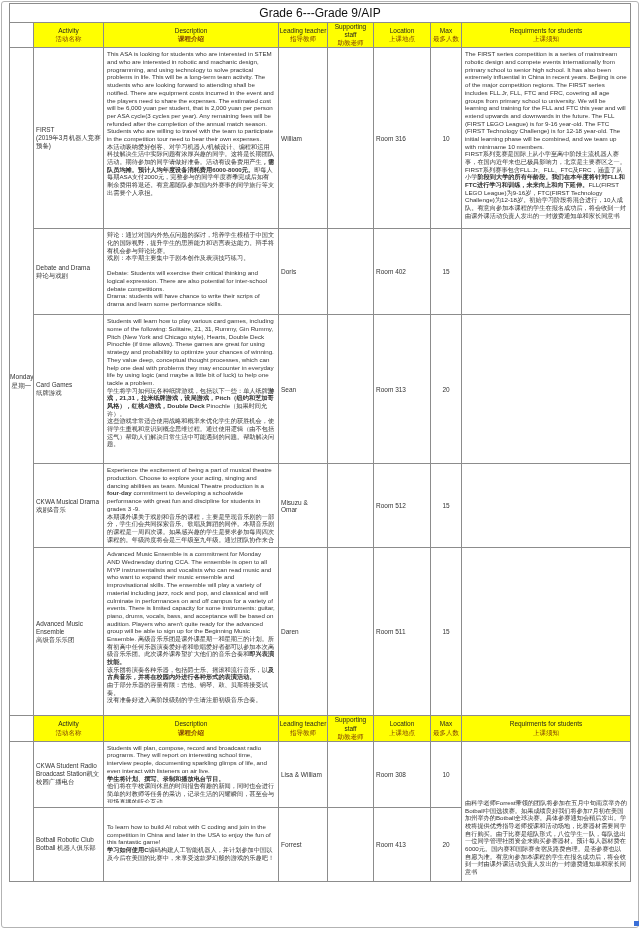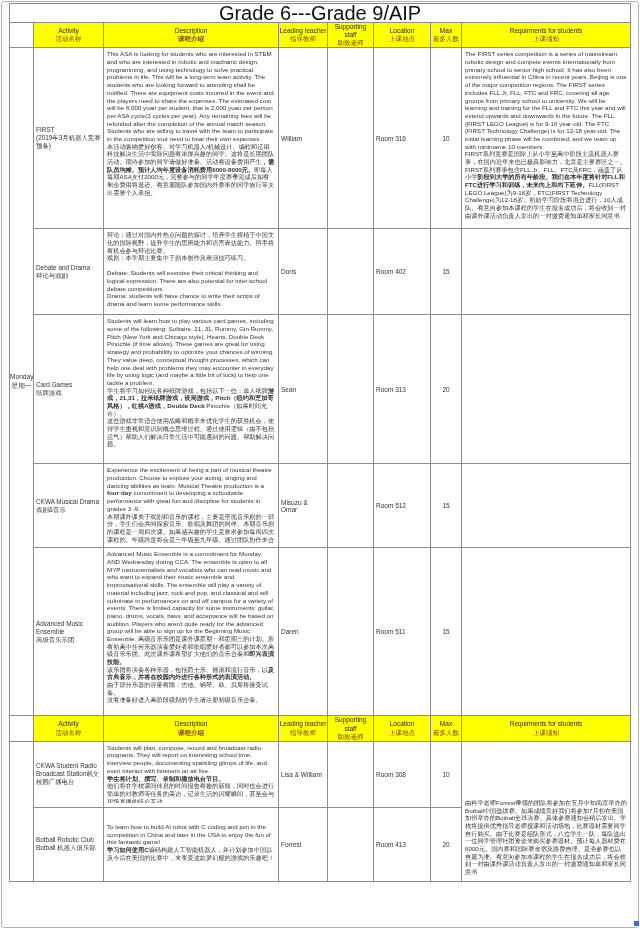--- a/index.html
+++ b/index.html
@@ -6,21 +6,21 @@
   html,body { margin:0; padding:0; }
   body {
     width:640px; height:929px; background:#ffffff; position:relative;
     font-family:"Liberation Sans","DejaVu Sans",sans-serif; overflow:hidden;
   }
   .frame { position:absolute; left:1px; top:1px; right:1px; bottom:1px;
     border:1px solid #b3b3b3; border-radius:3px; pointer-events:none; }
   table { border-collapse:collapse; table-layout:fixed; width:621px; margin:3px 0 0 9px; }
   td { border:1px solid #8c8c8c; padding:0; vertical-align:middle; overflow:hidden; }
   tr.title-row { height:19px; }
-  .title-cell { text-align:center; font-size:20px; line-height:18px; color:#111; }
+  .title-cell { text-align:center; font-size:12px; line-height:18px; color:#111; }
   tr.hdr-row { height:23px; }
   .hcell { background:#FFFF00; text-align:center; }
   .hday { background:#ffffff; }
   .hen { font-size:6.5px; line-height:1.25; color:#1f1f1f; }
   .hzh { font-size:6.5px; line-height:1.25; color:#7d3c08; }
   .b { font-weight:bold; }
   .day { text-align:center; }
   .dayline { font-size:6.6px; line-height:1.35; color:#333; }
   .act { vertical-align:middle; }
   .actline { font-size:6.4px; line-height:1.28; color:#333; padding:0 2px; word-wrap:break-word; }

